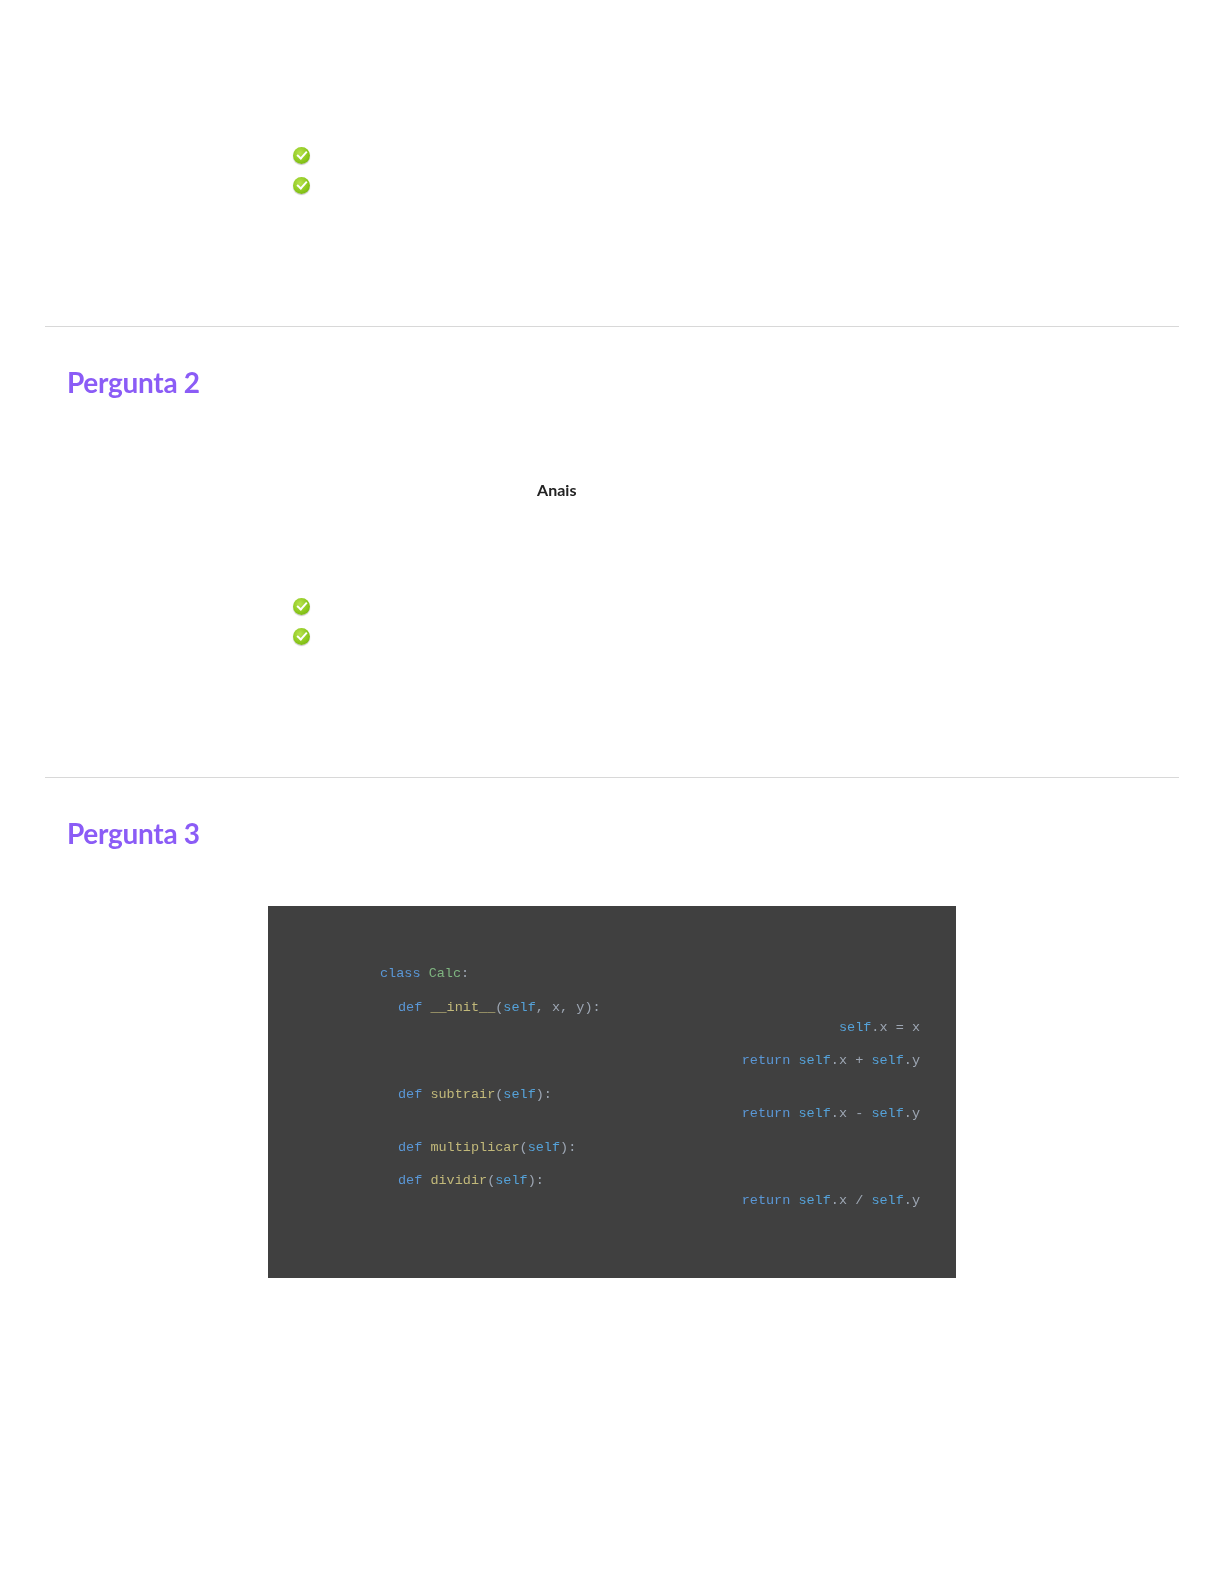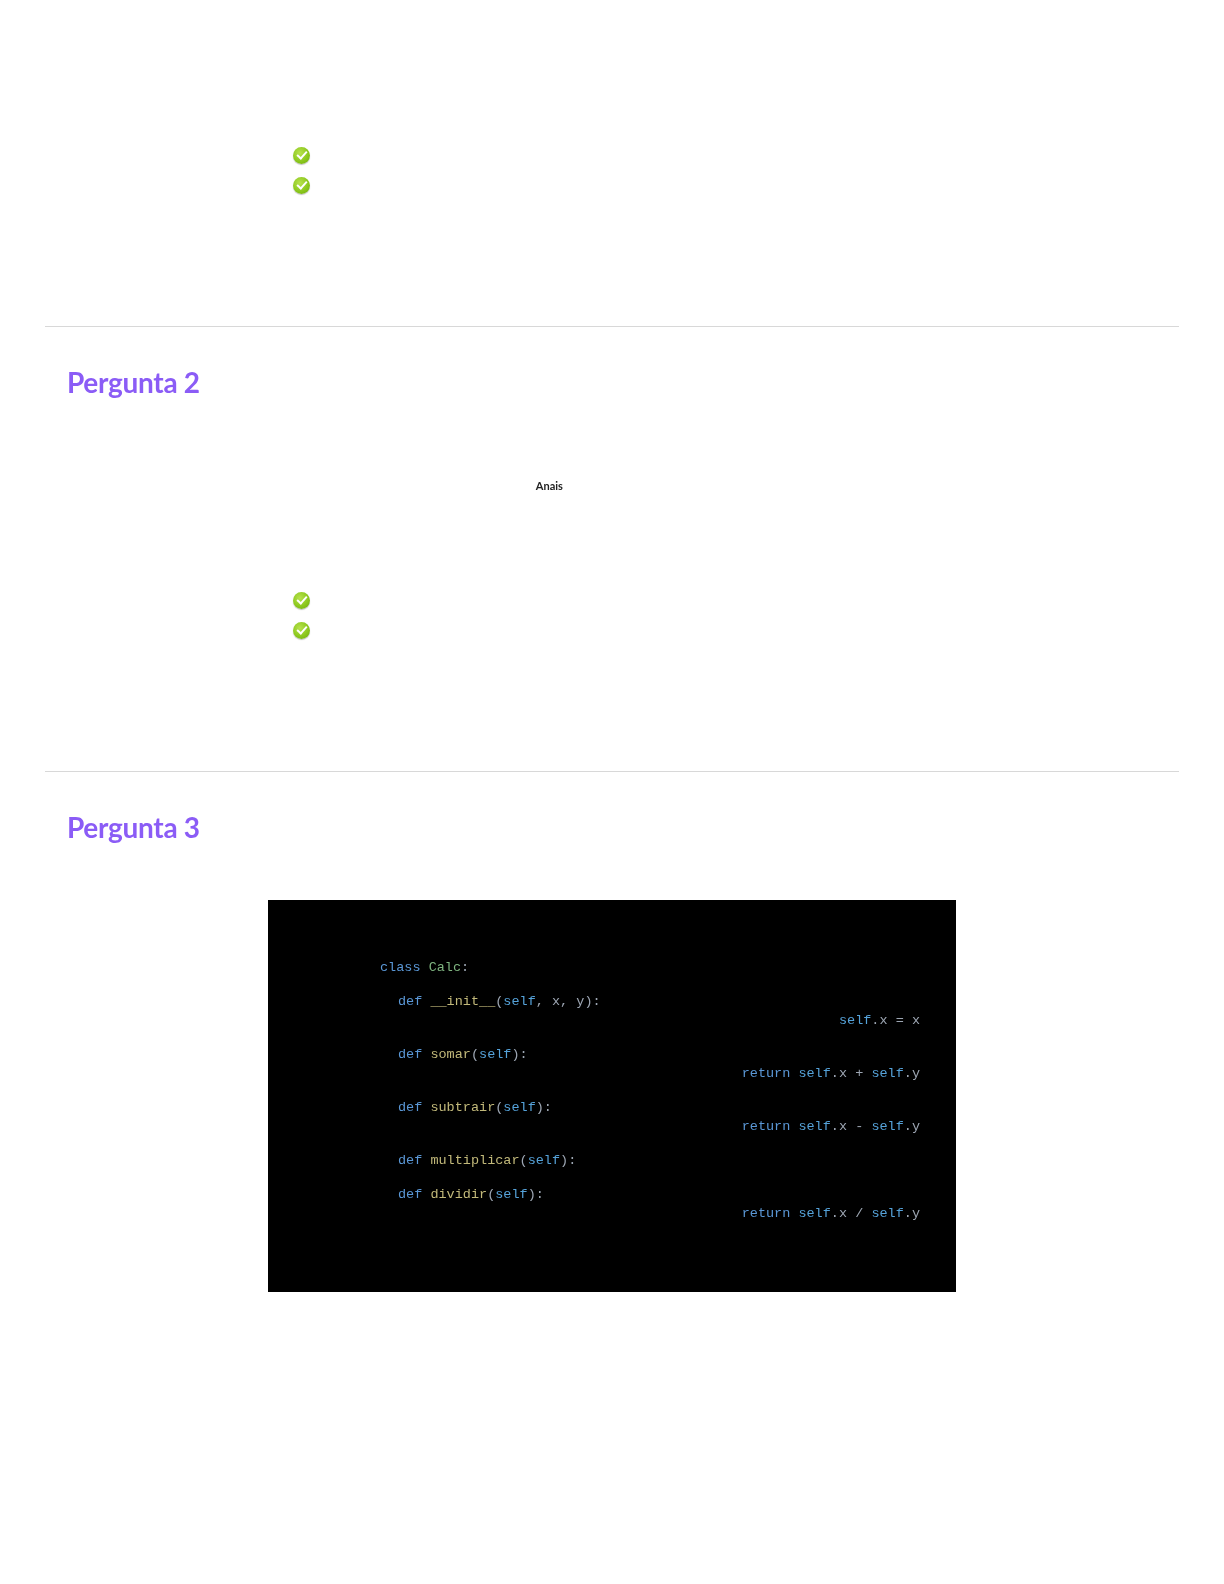--- a/index.html
+++ b/index.html
@@ -23,21 +23,21 @@
   }
   .question-heading {
     font-size: 28px;
     font-weight: 700;
     color: #8b5cf6;
     letter-spacing: -0.3px;
     padding: 18px 0 8px 22px;
   }
   .question-body {
     padding: 20px 22px 10px 22px;
-    font-size: 11px;
+    font-size: 16px;
     line-height: 1.65;
     color: #222;
   }
   .question-body p {
     margin-bottom: 10px;
   }
   .reference {
     margin-top: 6px;
   }
   .ref-name {
@@ -94,21 +94,21 @@
   }
   .resposta-label {
     font-weight: 600;
     margin-bottom: 6px;
   }
 
   
   .code-figure {
     margin: 28px auto 10px auto;
     width: 688px;
-    background: #000000;
+    background: #404040;
     padding: 58px 36px 68px 36px;
     font-family: Menlo, Consolas, 'Courier New', monospace;
     font-size: 13.5px;
     line-height: 1.45;
     color: #c9c9c9;
   }
   .code-figure .indent1 { padding-left: 76px; }
   .code-figure .indent2 { padding-left: 94px; }
   .code-figure .indent3 { padding-left: 114px; text-align: right; }
   .kw   { color: #5a97d6; }   
@@ -238,24 +238,20 @@
 
       <div class="indent2">
         <span class="kw">def</span>
         <span> </span><span class="fn">__init__</span><span class="op">(</span><span class="slf">self</span><span class="op">, </span><span class="ivar">x</span><span class="op">, </span><span class="ivar">y</span><span class="op">):</span>
       </div>
       <div class="indent3">
         <span class="slf">self</span><span class="op">.</span><span class="ivar">x</span><span class="op"> = </span><span class="ivar">x</span>
       </div>
       <div class="blank"></div>
 
-      <div class="indent2">
-        <span class="kw">def</span>
-        <span> </span><span class="fn">somar</span><span class="op">(</span><span class="slf">self</span><span class="op">):</span>
-      </div>
       <div class="indent3">
         <span class="kw">return</span>
         <span> </span><span class="slf">self</span><span class="op">.</span><span class="ivar">x</span>
         <span class="op"> </span><span class="op">+</span><span class="op"> </span>
         <span class="slf">self</span><span class="op">.</span><span class="ivar">y</span>
       </div>
       <div class="blank"></div>
 
       <div class="indent2">
         <span class="kw">def</span>

